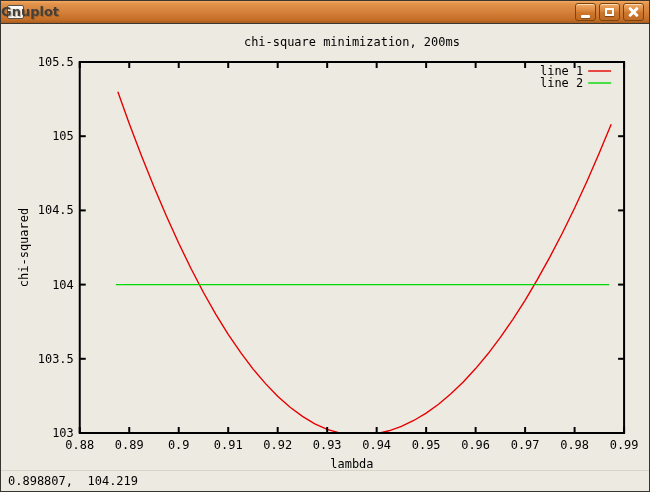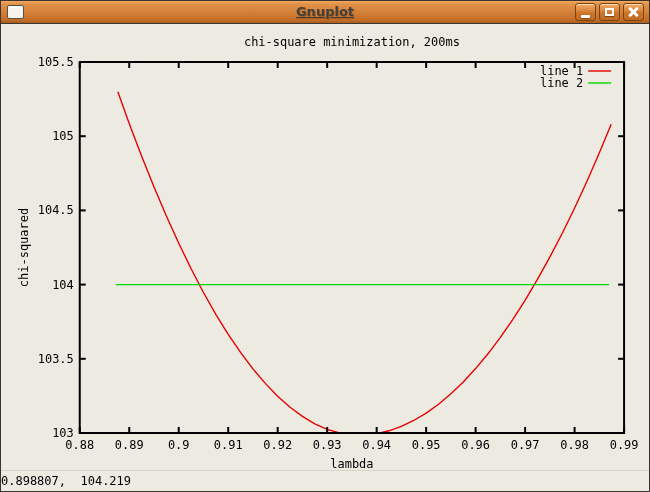--- a/index.html
+++ b/index.html
@@ -15,22 +15,22 @@
     flex:0 0 23px;height:23px;box-sizing:border-box;
     background:linear-gradient(180deg,#f2a95f 0%,#e0914a 14%,#d5813a 50%,#c46d26 86%,#a85d1e 100%);
     border-bottom:1px solid #3b3733;
     display:flex;align-items:center;padding:0 5px;position:relative;
   }
   .win-menu-btn{width:18px;height:16px;display:flex;align-items:center;justify-content:center;cursor:pointer;}
   .win-icon{width:15px;height:12px;background:#f7f4ef;border:1px solid #56504a;border-radius:2px;
             box-shadow:inset 0 2px 0 #ffffff;}
   .title{
     position:absolute;left:0;right:0;top:0;height:22px;line-height:22px;
-    text-align:center;font-weight:bold;font-size:13px;color:#43403b;
-    text-shadow:1px 1px 0 rgba(96,52,10,.35);pointer-events:none;text-decoration:underline;
+    text-align:left;font-weight:bold;font-size:13px;color:#43403b;
+    text-shadow:1px 1px 0 rgba(96,52,10,.35);pointer-events:none;
   }
   .controls{margin-left:auto;display:flex;gap:3px;position:relative;z-index:2;}
   .ctrl{
     width:21px;height:18px;box-sizing:border-box;border:1px solid #7b4408;border-radius:3px;
     background:linear-gradient(180deg,#f3ad67 0%,#d8843b 45%,#cc762c 55%,#c16a24 100%);
     box-shadow:inset 0 1px 0 rgba(255,255,255,.55);
     display:flex;align-items:center;justify-content:center;padding:0;cursor:pointer;
   }
   .g-min{width:9px;height:3px;background:#fff;border-radius:1px;margin-top:8px;box-shadow:0 1px 1px rgba(0,0,0,.35);}
   .g-max{width:9px;height:8px;box-sizing:border-box;border:2px solid #fff;box-shadow:0 1px 1px rgba(0,0,0,.35);}
@@ -39,21 +39,21 @@
     content:"";position:absolute;left:4.5px;top:0;width:3px;height:12px;background:#fff;border-radius:1px;
   }
   .g-close::before{transform:rotate(45deg);}
   .g-close::after{transform:rotate(-45deg);}
   
   .canvas{flex:1 1 auto;position:relative;background:#edeae2;}
   .canvas svg{position:absolute;left:0;top:0;width:100%;height:100%;display:block;}
   
   .statusbar{
     flex:0 0 21px;height:21px;box-sizing:border-box;border-top:1px solid #d9d4ca;
-    display:flex;align-items:center;padding:0 0;
+    display:flex;align-items:center;padding:0 7px;
     font-family:"DejaVu Sans Mono","Liberation Mono",monospace;font-size:12px;color:#000;
     white-space:pre;background:#edeae2;
   }
 </style>
 </head>
 <body>
 
 <div class="window">
 
   <div class="titlebar">

